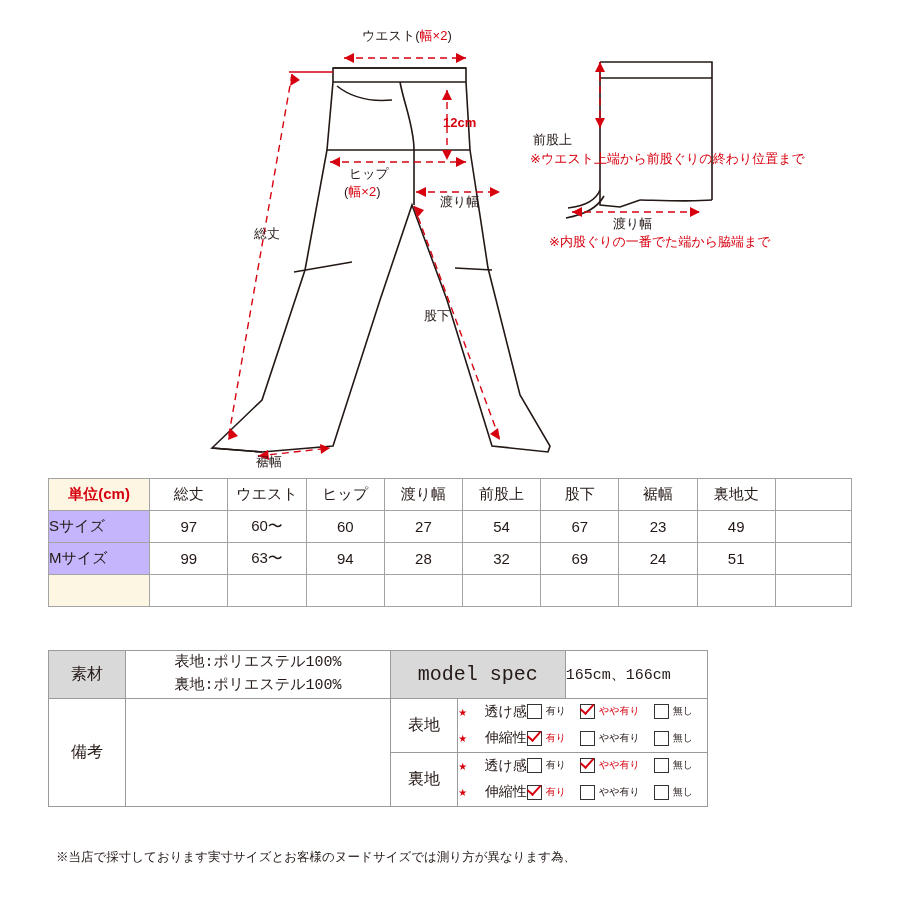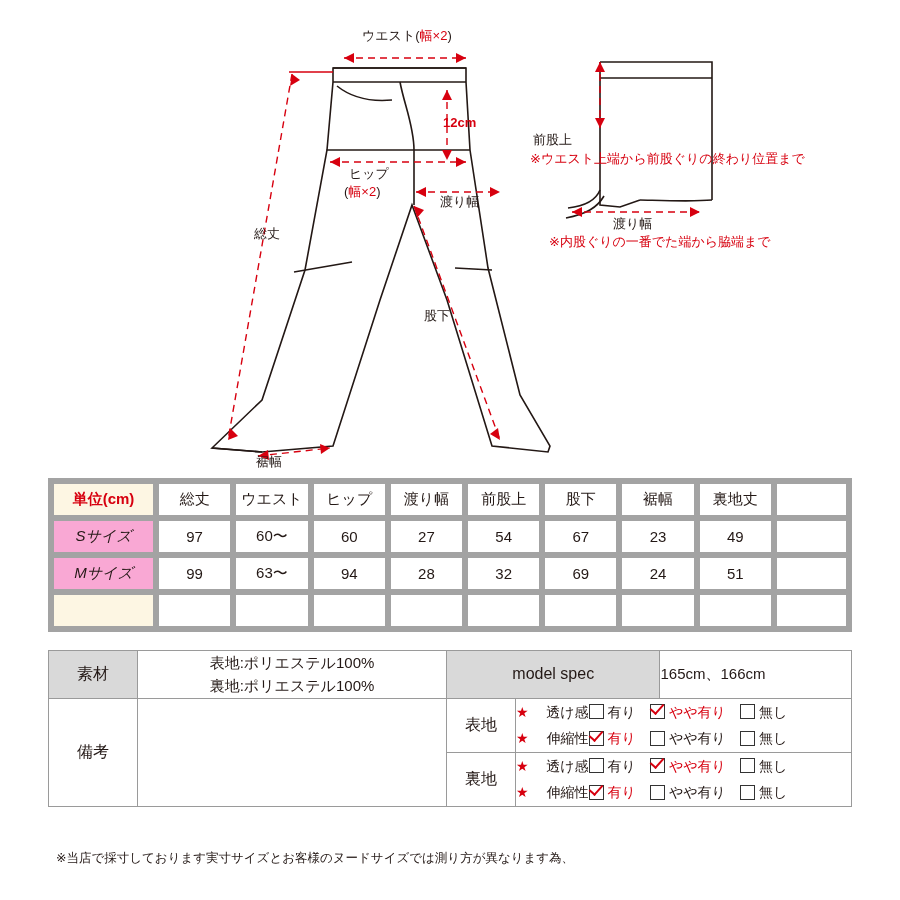--- a/index.html
+++ b/index.html
@@ -16,53 +16,53 @@
   }
   .diagram svg{display:block;}
 
   
   .size-table{
     position:absolute;left:48px;top:478px;width:804px;
     border-collapse:collapse;
     font-size:15px;
   }
   .size-table td{
-    border:6px solid #a3a3a3;
+    border:1px solid #a3a3a3;
     height:31px;
     text-align:center;
     vertical-align:middle;
     padding:0;
   }
   .size-table .hdr-unit{
     background:#fdf6e3;
     color:#d7000f;
     font-weight:bold;
     width:100px;
   }
   .size-table .hdr{
     font-weight:normal;
     background:#ffffff;
   }
   .size-table .rowhdr{
-    background:#f9a8d4;
+    background:#c4b5fd;
     font-weight:normal;
-    text-align:center;
-    font-style:italic;
+    text-align:left;
   }
   .size-table .blank-row td{background:#fdf6e3;}
   .size-table .blank-row td.white{background:#ffffff;}
   .size-table col.c0{width:100px}
   .size-table col.cx{width:78px}
   .size-table col.clast{width:76px}
 
   
   .spec-table{
-    position:absolute;left:48px;top:650px;width:804px;
+    position:absolute;left:48px;top:650px;width:660px;
     border-collapse:collapse;
     font-size:15px;
+    font-family:Liberation Mono, monospace;
   }
   .spec-table td{
     border:1px solid #9a9a9a;
     vertical-align:middle;
     padding:0;
   }
   .cell-label{
     background:#d9d9d9;
     text-align:center;
     width:88px;
@@ -72,21 +72,21 @@
     text-align:center;
     width:308px;
     line-height:1.55;
     font-size:15px;
     padding:8px 0;
   }
   .cell-modelspec{
     background:#d9d9d9;
     text-align:center;
     width:148px;
-    font-size:16px;
+    font-size:20px;
   }
   .cell-modelval{
     text-align:left;
     padding-left:18px;
     font-size:15px;
   }
   .cell-bikou{
     text-align:center;
     width:88px;
     font-size:16px;
@@ -113,26 +113,26 @@
   .box{
     display:inline-block;width:13px;height:13px;
     border:1px solid #333;margin-right:4px;position:relative;background:#fff;
   }
   .box.checked::after{
     content:"";position:absolute;left:2px;top:-4px;
     width:6px;height:11px;border:solid #d7000f;border-width:0 2px 2px 0;
     transform:rotate(42deg);
   }
   .opt.on .lbl{color:#d7000f;}
-  .lbl{font-size:14px;}
+  .lbl{font-size:10px;}
 
   
   .note{
     position:absolute;left:56px;top:848px;
-    font-size:12.5px;line-height:1.65;color:#231815;
+    font-size:12.5px;line-height:1.65;color:#231815;font-family:Liberation Mono, monospace;
   }
 
   .dim-txt{font-size:13px;fill:#231815;}
   .red-txt{fill:#d7000f;}
 </style>
 </head>
 <body>
 
 <div class="diagram">
   <svg width="900" height="470" viewBox="0 0 900 470" xmlns="http://www.w3.org/2000/svg">

